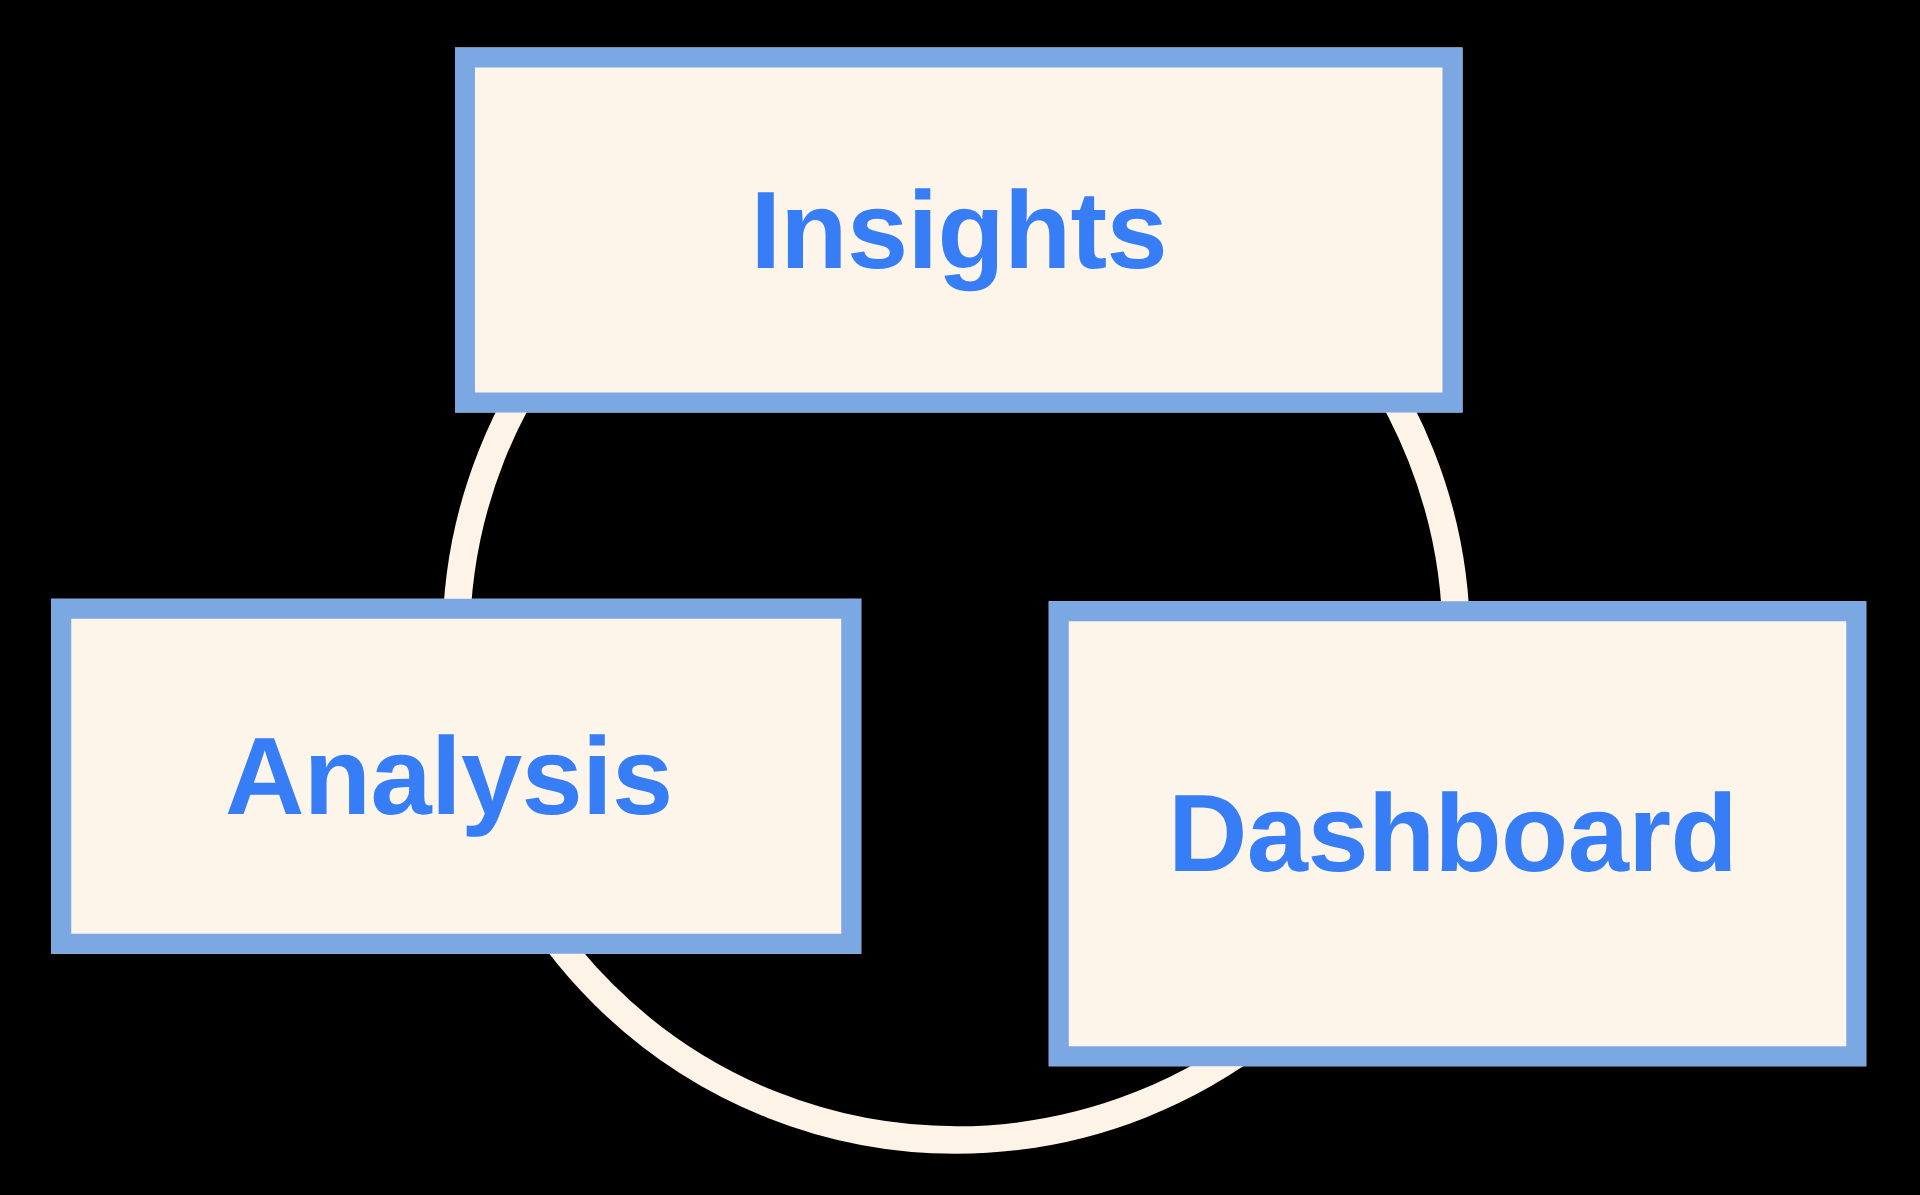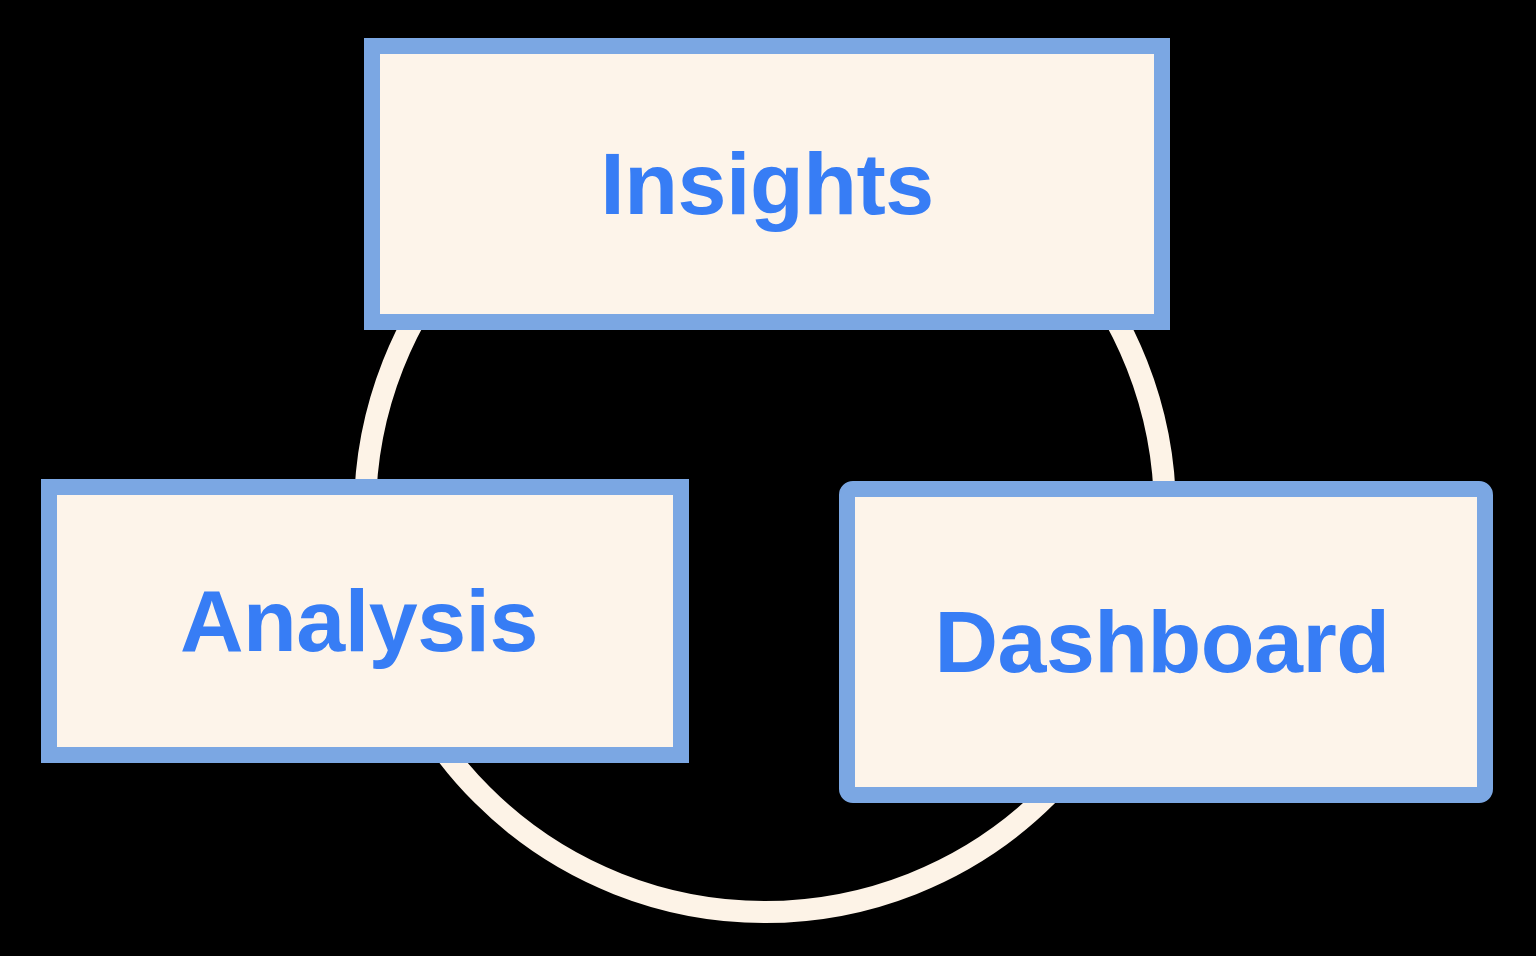--- a/index.html
+++ b/index.html
@@ -67,23 +67,22 @@
   }
   #node-analysis .node-label {
     font-size: 88px;
     transform: translateX(-6px);
   }
   
   #node-dashboard {
     left: 839px;
     top: 481px;
     width: 654px;
-    height: 322px;
+    height: 372px;
     border-width: 16px;
-    border-radius: 14px;
   }
   #node-dashboard .node-label {
     font-size: 88px;
     transform: translateX(-4px);
   }
 </style>
 </head>
 <body style="background: rgb(0, 0, 0);">
 
 <div id="diagram-canvas" style="background: rgb(0, 0, 0);">

